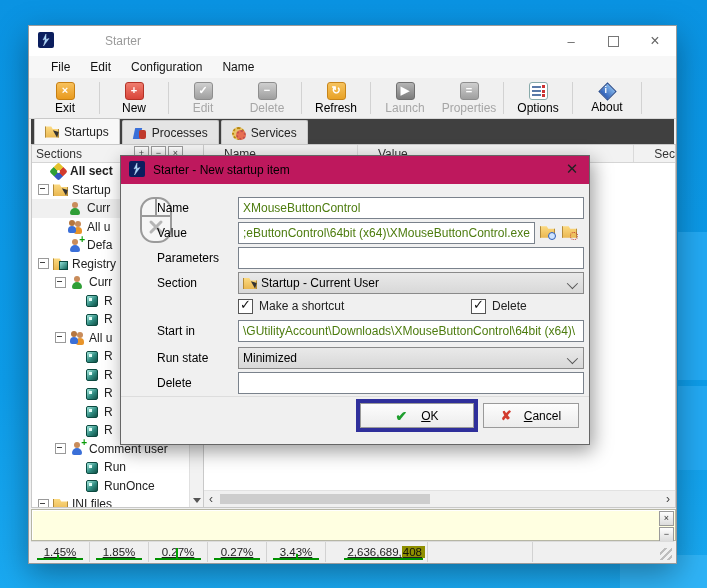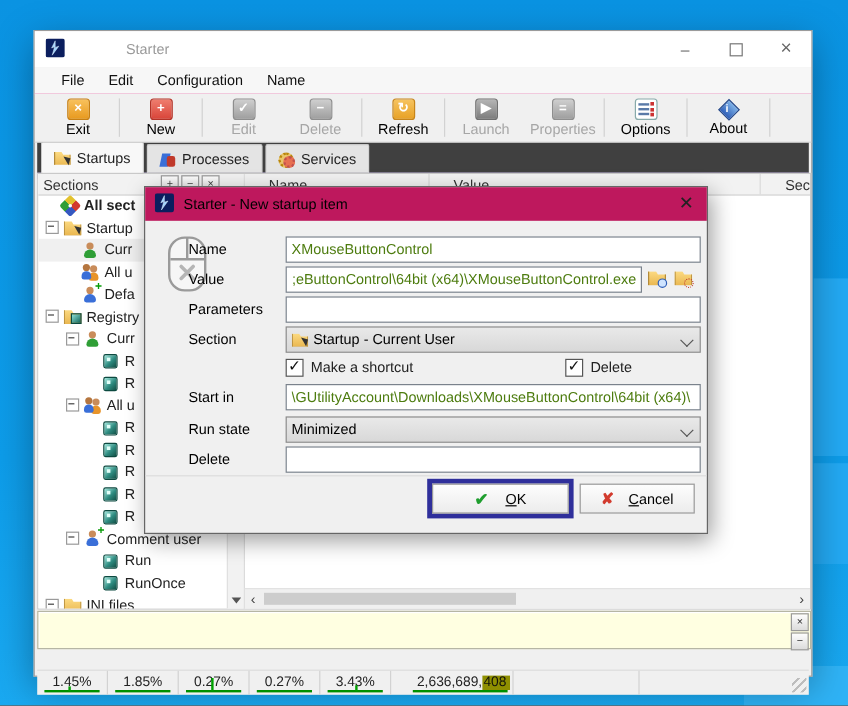--- a/index.html
+++ b/index.html
@@ -80,22 +80,22 @@
            display:flex;align-items:center;}
   .harrow{width:14px;text-align:center;color:#444;font-size:12px;line-height:14px;}
   .hthumb{position:absolute;left:16px;top:3px;width:210px;height:10px;background:#cdcdcd;}
   
   .infopanel{position:absolute;left:2px;top:483px;width:643px;height:30px;background:#ffffe1;
              border:1px solid #b6b6a4;box-shadow:inset 1px 1px 0 #fff;}
   .ipbtns{position:absolute;right:1px;top:1px;display:flex;flex-direction:column;gap:1px;}
   .ipb{width:13px;height:13px;border:1px solid #9a9a9a;background:linear-gradient(#fdfdfd,#dcdcdc);
        font-size:9px;color:#333;display:flex;align-items:center;justify-content:center;line-height:1;}
   
-  .statusbar{position:absolute;left:2px;top:532px;width:643px;height:20px;background:#f0f0f0;
-             border-top:1px solid #dcdcdc;display:flex;font-size:11.5px;color:#222;}
+  .statusbar{position:absolute;left:2px;top:515px;width:643px;height:20px;background:#f0f0f0;
+             border-top:1px solid #dcdcdc;display:flex;font-size:11.5px;color:#222;text-decoration:underline;}
   .scell{position:relative;border-right:1px solid #d2d2d2;display:flex;align-items:center;justify-content:center;}
   .scell.pc{width:58px;}
   .scell .uline{position:absolute;left:6px;right:6px;bottom:2px;height:2px;background:#009000;}
   .scell .tick{position:absolute;bottom:3px;width:2px;background:#00a000;}
   .scell.mem{width:99px;justify-content:flex-end;padding-right:2px;}
   .memhl{background:#8f8f00;color:#14140a;padding:0 3px 0 1px;margin-left:0;}
   .scell.blank1{width:104px;}
   .scell.blank2{flex:1;border-right:none;}
   .grip{position:absolute;right:2px;bottom:2px;width:12px;height:12px;
         background:repeating-linear-gradient(135deg,transparent 0 3px,#bdbdbd 3px 5px);}

